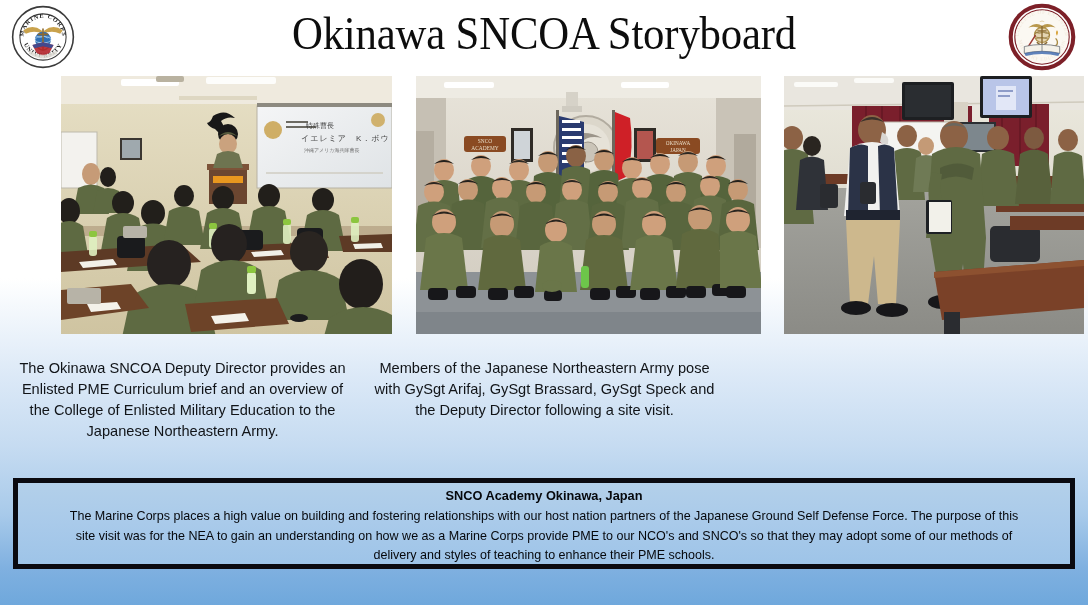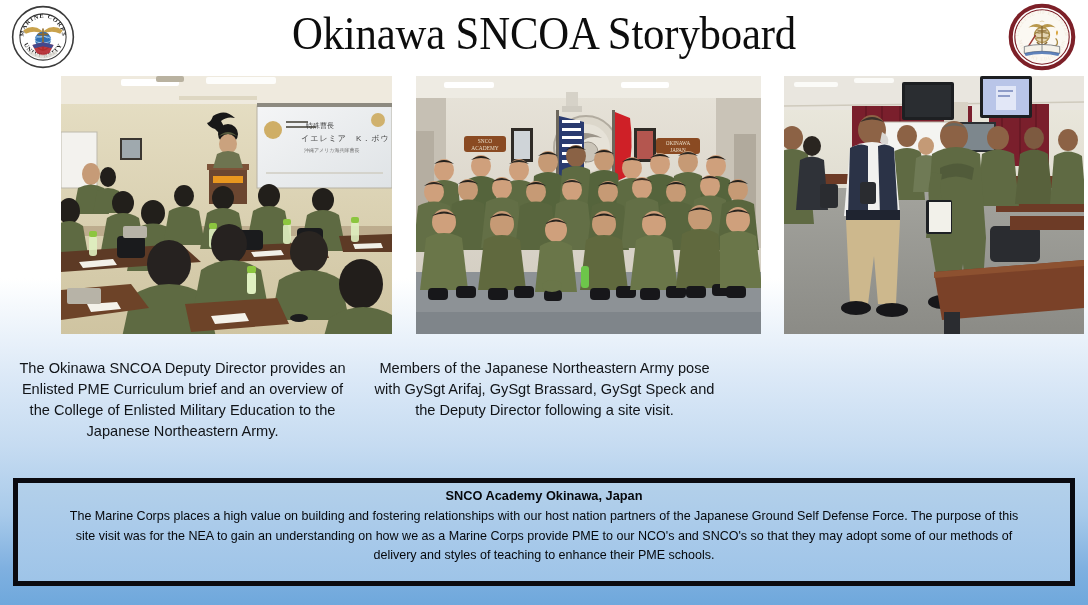--- a/index.html
+++ b/index.html
@@ -104,21 +104,21 @@
   #caption-1 { left: 17px;  width: 331px; }
   #caption-2 { left: 372px; width: 345px; }
   #caption-3 { left: 726px; width: 330px; }
 
   
   .summary-box {
     position: absolute;
     left: 13px;
     top: 478px;
     width: 1062px;
-    height: 108px;
+    height: 91px;
     border: 5px solid #0a0a10;
     background: linear-gradient(to bottom, #b3d0ea 0%, #a9caea 50%, #9ec4e8 100%);
     padding: 4px 10px 2px 10px;
     text-align: center;
   }
   .summary-title {
     font-family: "Liberation Sans", sans-serif;
     font-size: 13.6px;
     font-weight: bold;
     color: #06080c;

